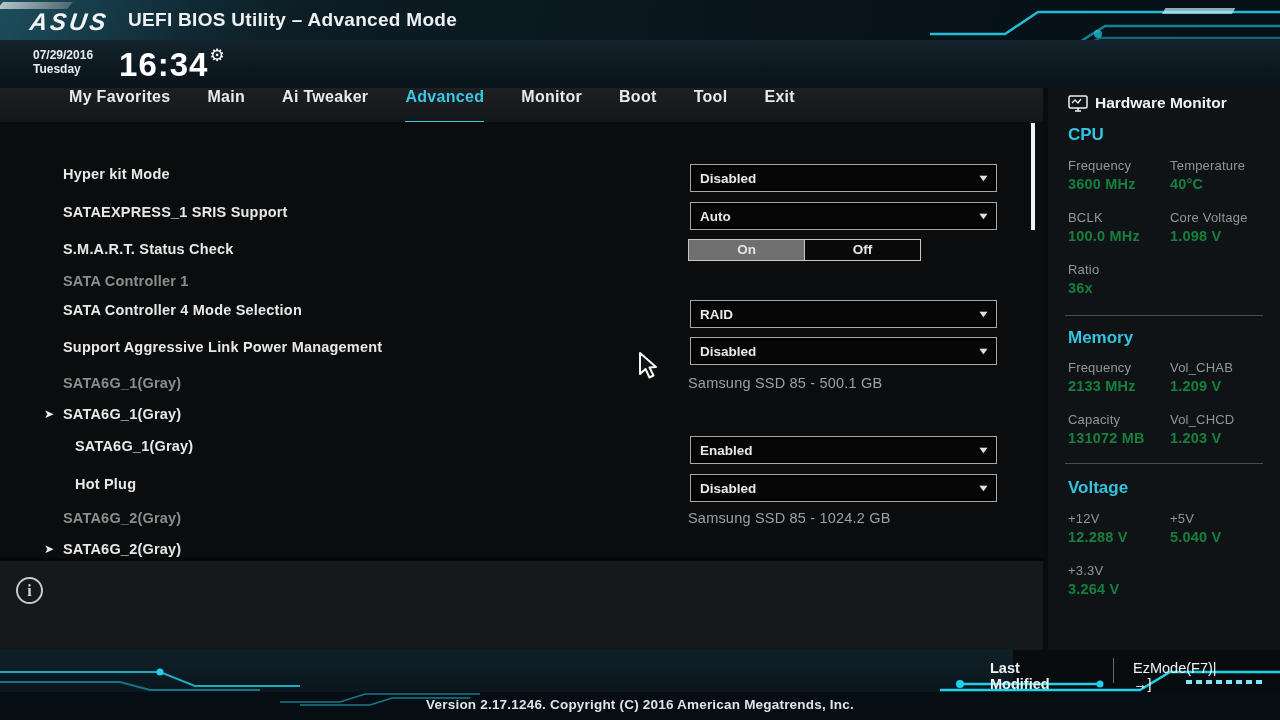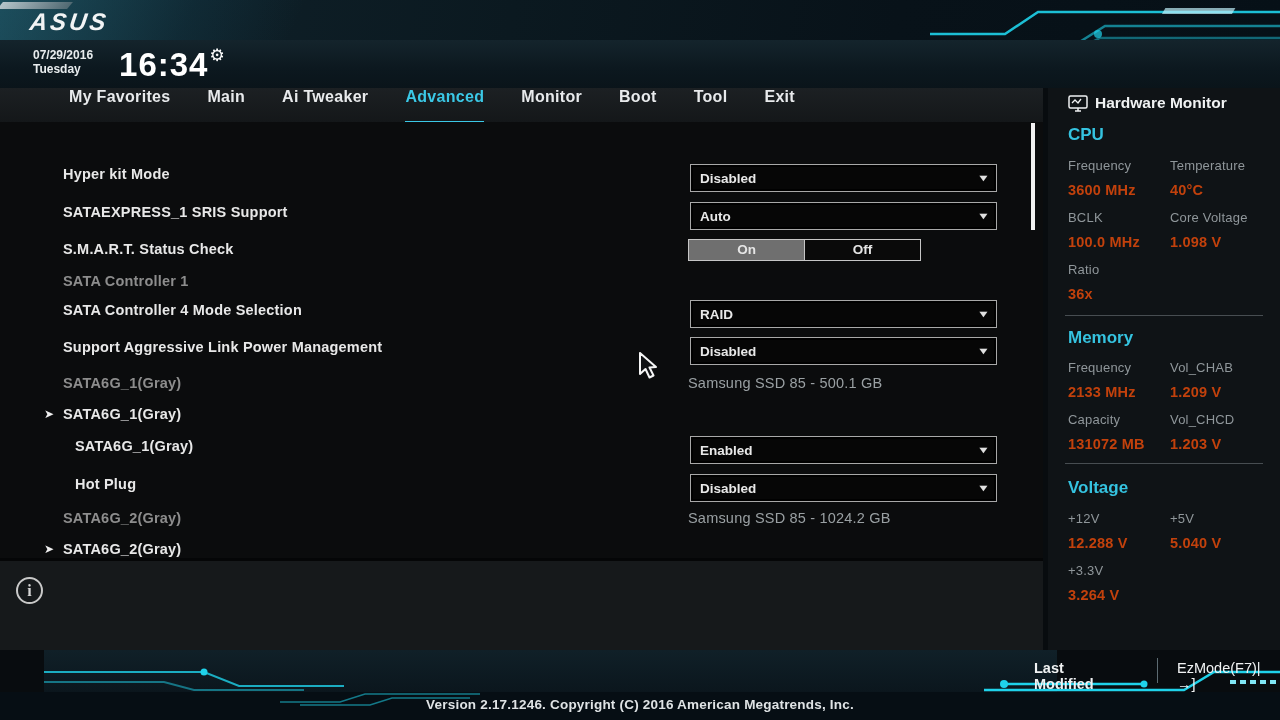--- a/index.html
+++ b/index.html
@@ -72,45 +72,46 @@
     border-radius:50%; color:#d6d6d6; font-family:"Liberation Serif","DejaVu Serif",serif;
     font-size:16px; font-weight:bold; text-align:center; line-height:24px; }
 
   
   #sidebar { left:1048px; top:88px; width:232px; height:562px; background:#0f1316; }
   #hw-header { position:absolute; left:20px; top:6px; display:flex; align-items:center; gap:7px; }
   #hw-title { font-size:15.5px; font-weight:bold; color:#f0f2f3; }
   .hw-section-title { position:absolute; left:20px; font-size:17px; font-weight:bold; color:#35c3e0; }
   .stat { position:absolute; width:100px; }
   .stat .sl { font-size:13px; color:#8f969a; letter-spacing:.2px; }
-  .stat .sv { font-size:14.5px; font-weight:bold; color:#c2410c; margin-top:9px; letter-spacing:.2px; }
+  .stat .sv { font-size:14.5px; font-weight:bold; color:#15803d; margin-top:3px; letter-spacing:.2px; }
   .hw-div { position:absolute; left:17px; width:198px; height:1px; background:#474d51; }
 
   
   #footer { left:0; top:650px; width:1013px; height:42px;
-    background:linear-gradient(180deg,#102028 0%,#0b161d 100%);margin-left:44px; }
+    background:linear-gradient(180deg,#102028 0%,#0b161d 100%); }
   #last-modified { position:absolute; left:990px; top:10px; font-size:14.5px; font-weight:bold; color:#f0f2f3; cursor:pointer; }
   #footer-vdiv { position:absolute; left:1113px; top:8px; width:1px; height:25px; background:#5c6b72; }
   #ezmode { position:absolute; left:1133px; top:10px; font-size:14.5px; font-weight:normal; color:#f0f2f3; cursor:pointer; }
   #version-bar { left:0; top:692px; width:1280px; height:28px; background:#060e14; }
   #version-text { position:absolute; left:0; width:1280px; top:5px; text-align:center;
     font-size:13.5px; font-weight:bold; color:#dfe3e5; letter-spacing:.2px; }
 
   
   #cursor { left:638px; top:352px; width:22px; height:30px; }
 </style>
 </head>
 <body>
 
 <div id="stage">
 
   <div id="top-banner" class="abs">
     <div id="banner-glow" class="abs"></div>
     <div id="corner-slash" class="abs"></div>
     <div id="asus-logo" class="abs">ASUS</div>
+    <div id="window-title" class="abs">UEFI BIOS Utility – Advanced Mode</div>
     <svg class="circuit" style="right:0;top:0;" width="360" height="88" viewBox="0 0 360 88">
       <g stroke="#1fd2ea" stroke-width="2.5" fill="none" opacity=".9">
         <path d="M10 34 H85 L118 12 H360"></path>
         <path d="M60 48 H150 L185 26 H360" opacity=".65"></path>
         <path d="M130 64 L180 38 H360" opacity=".5"></path>
         <path d="M210 78 L260 52 H360" opacity=".8"></path>
       </g>
       <g fill="#1fd2ea">
         <circle cx="62" cy="48" r="4"></circle>
           <circle cx="122" cy="56" r="4" opacity=".8"></circle>

